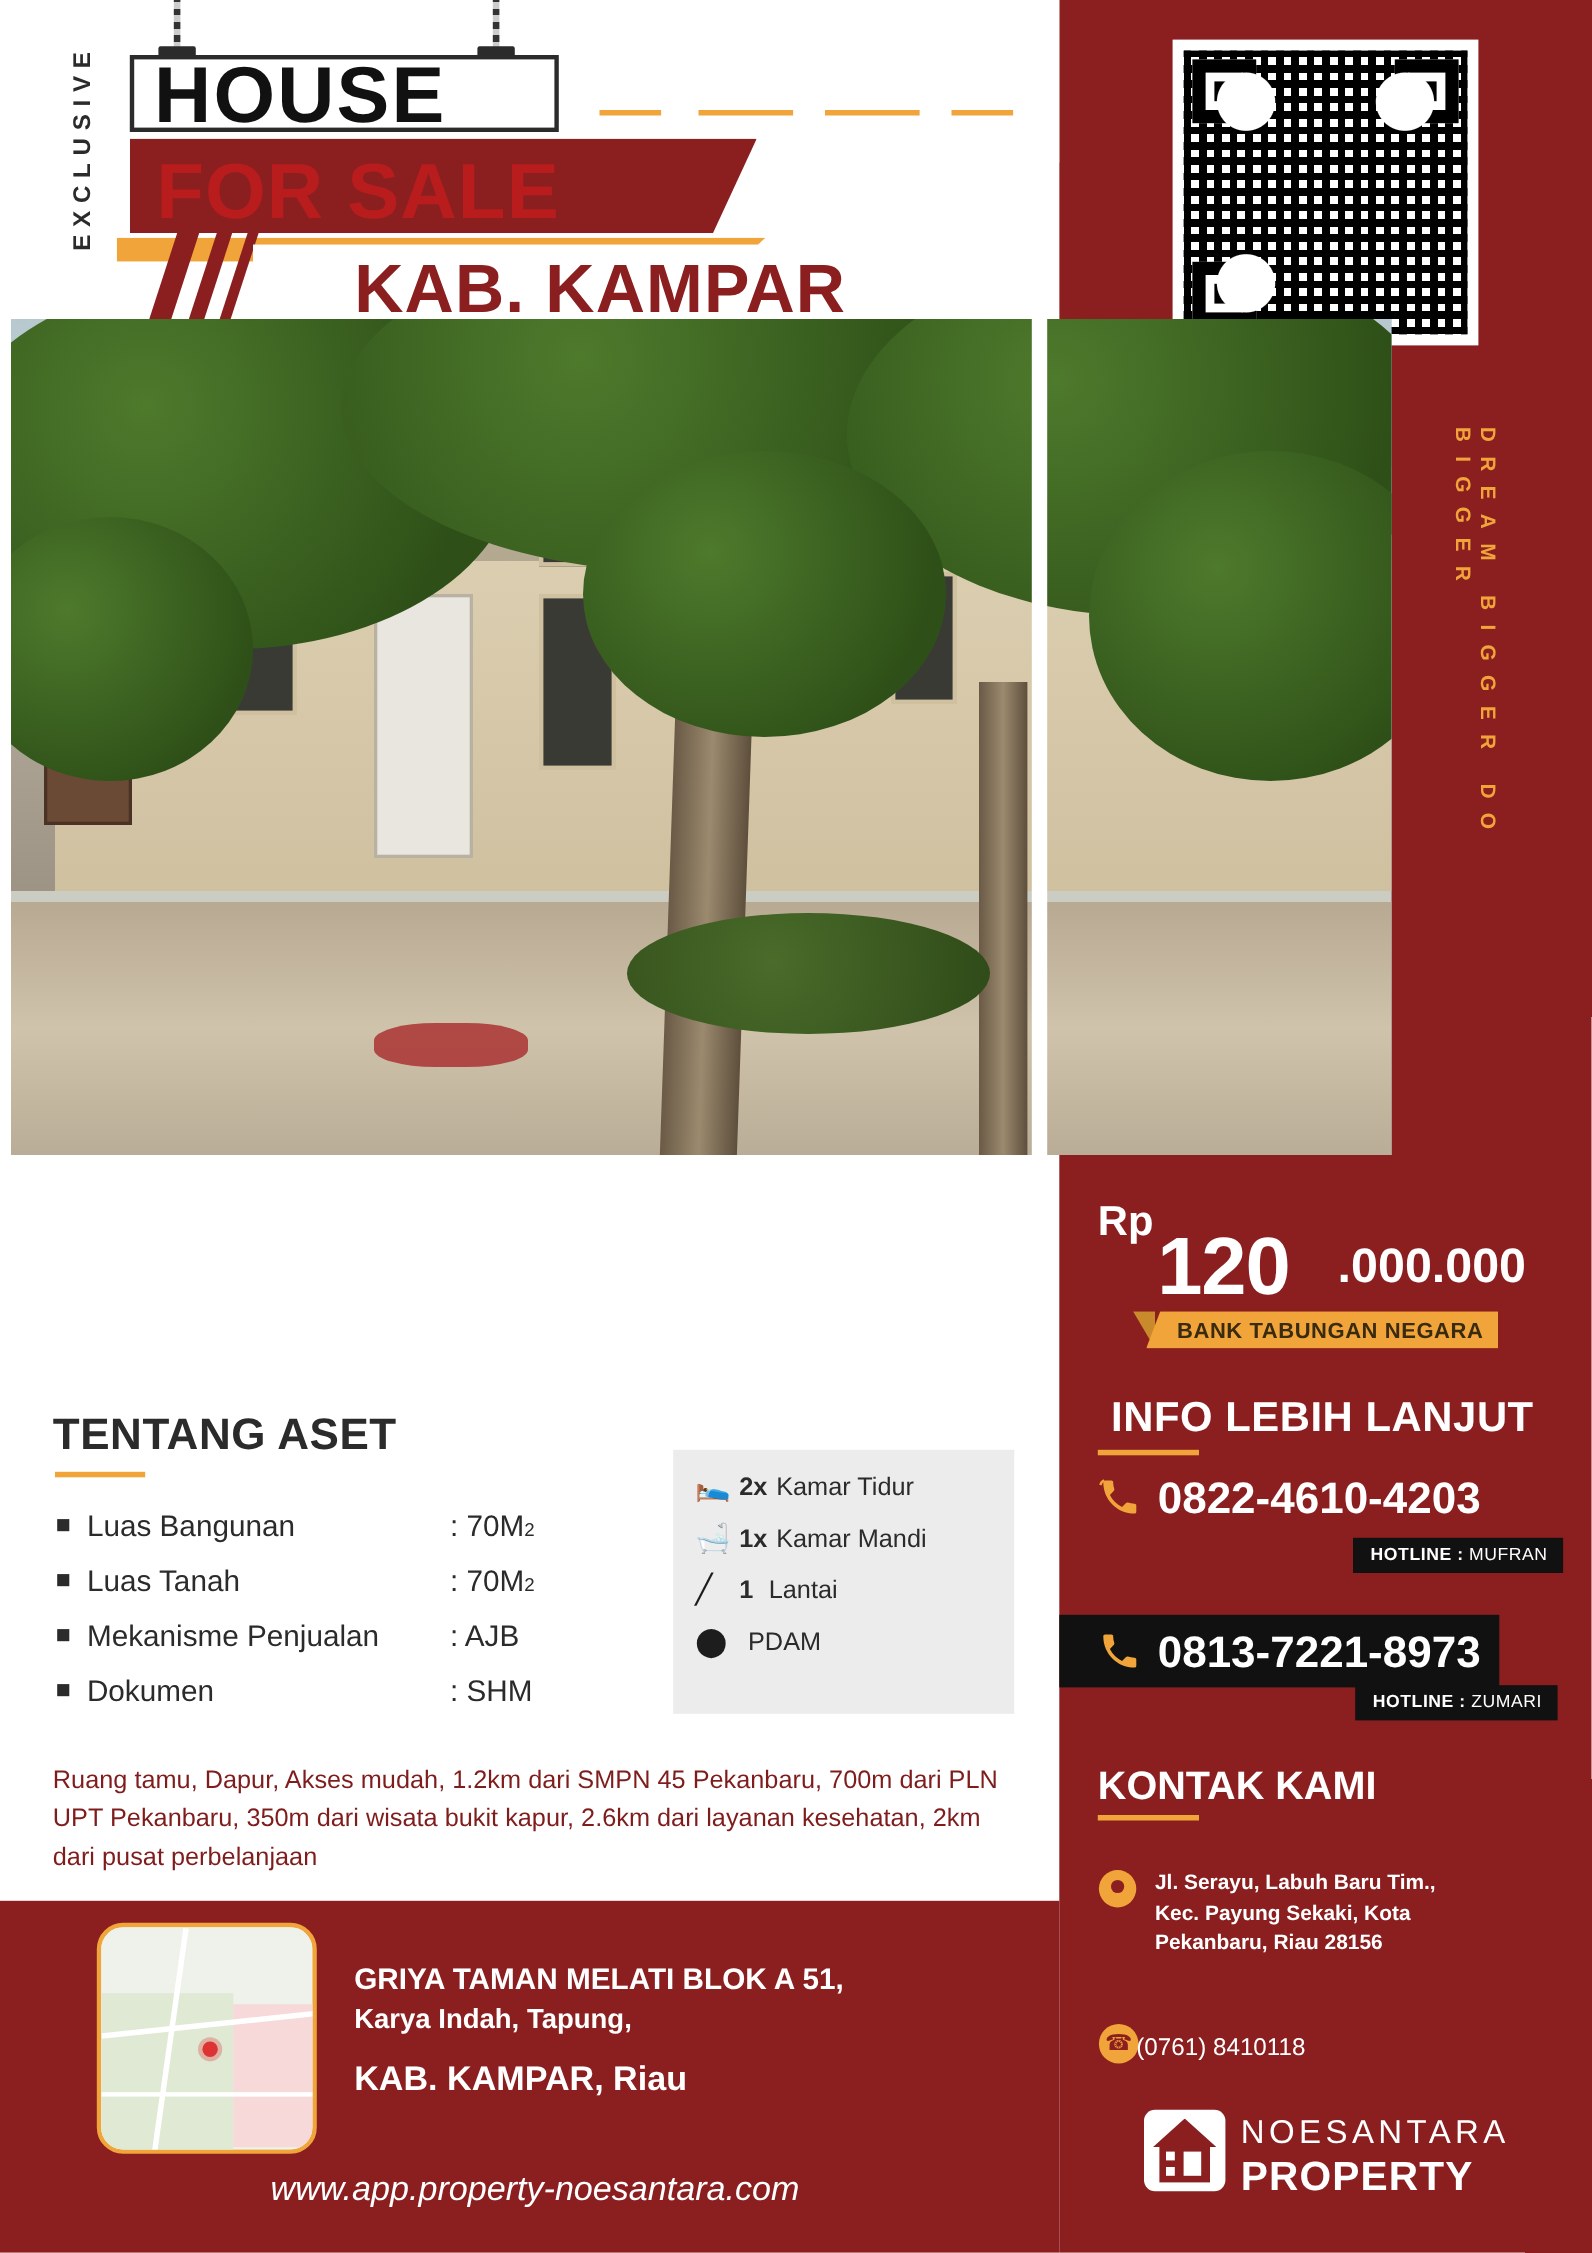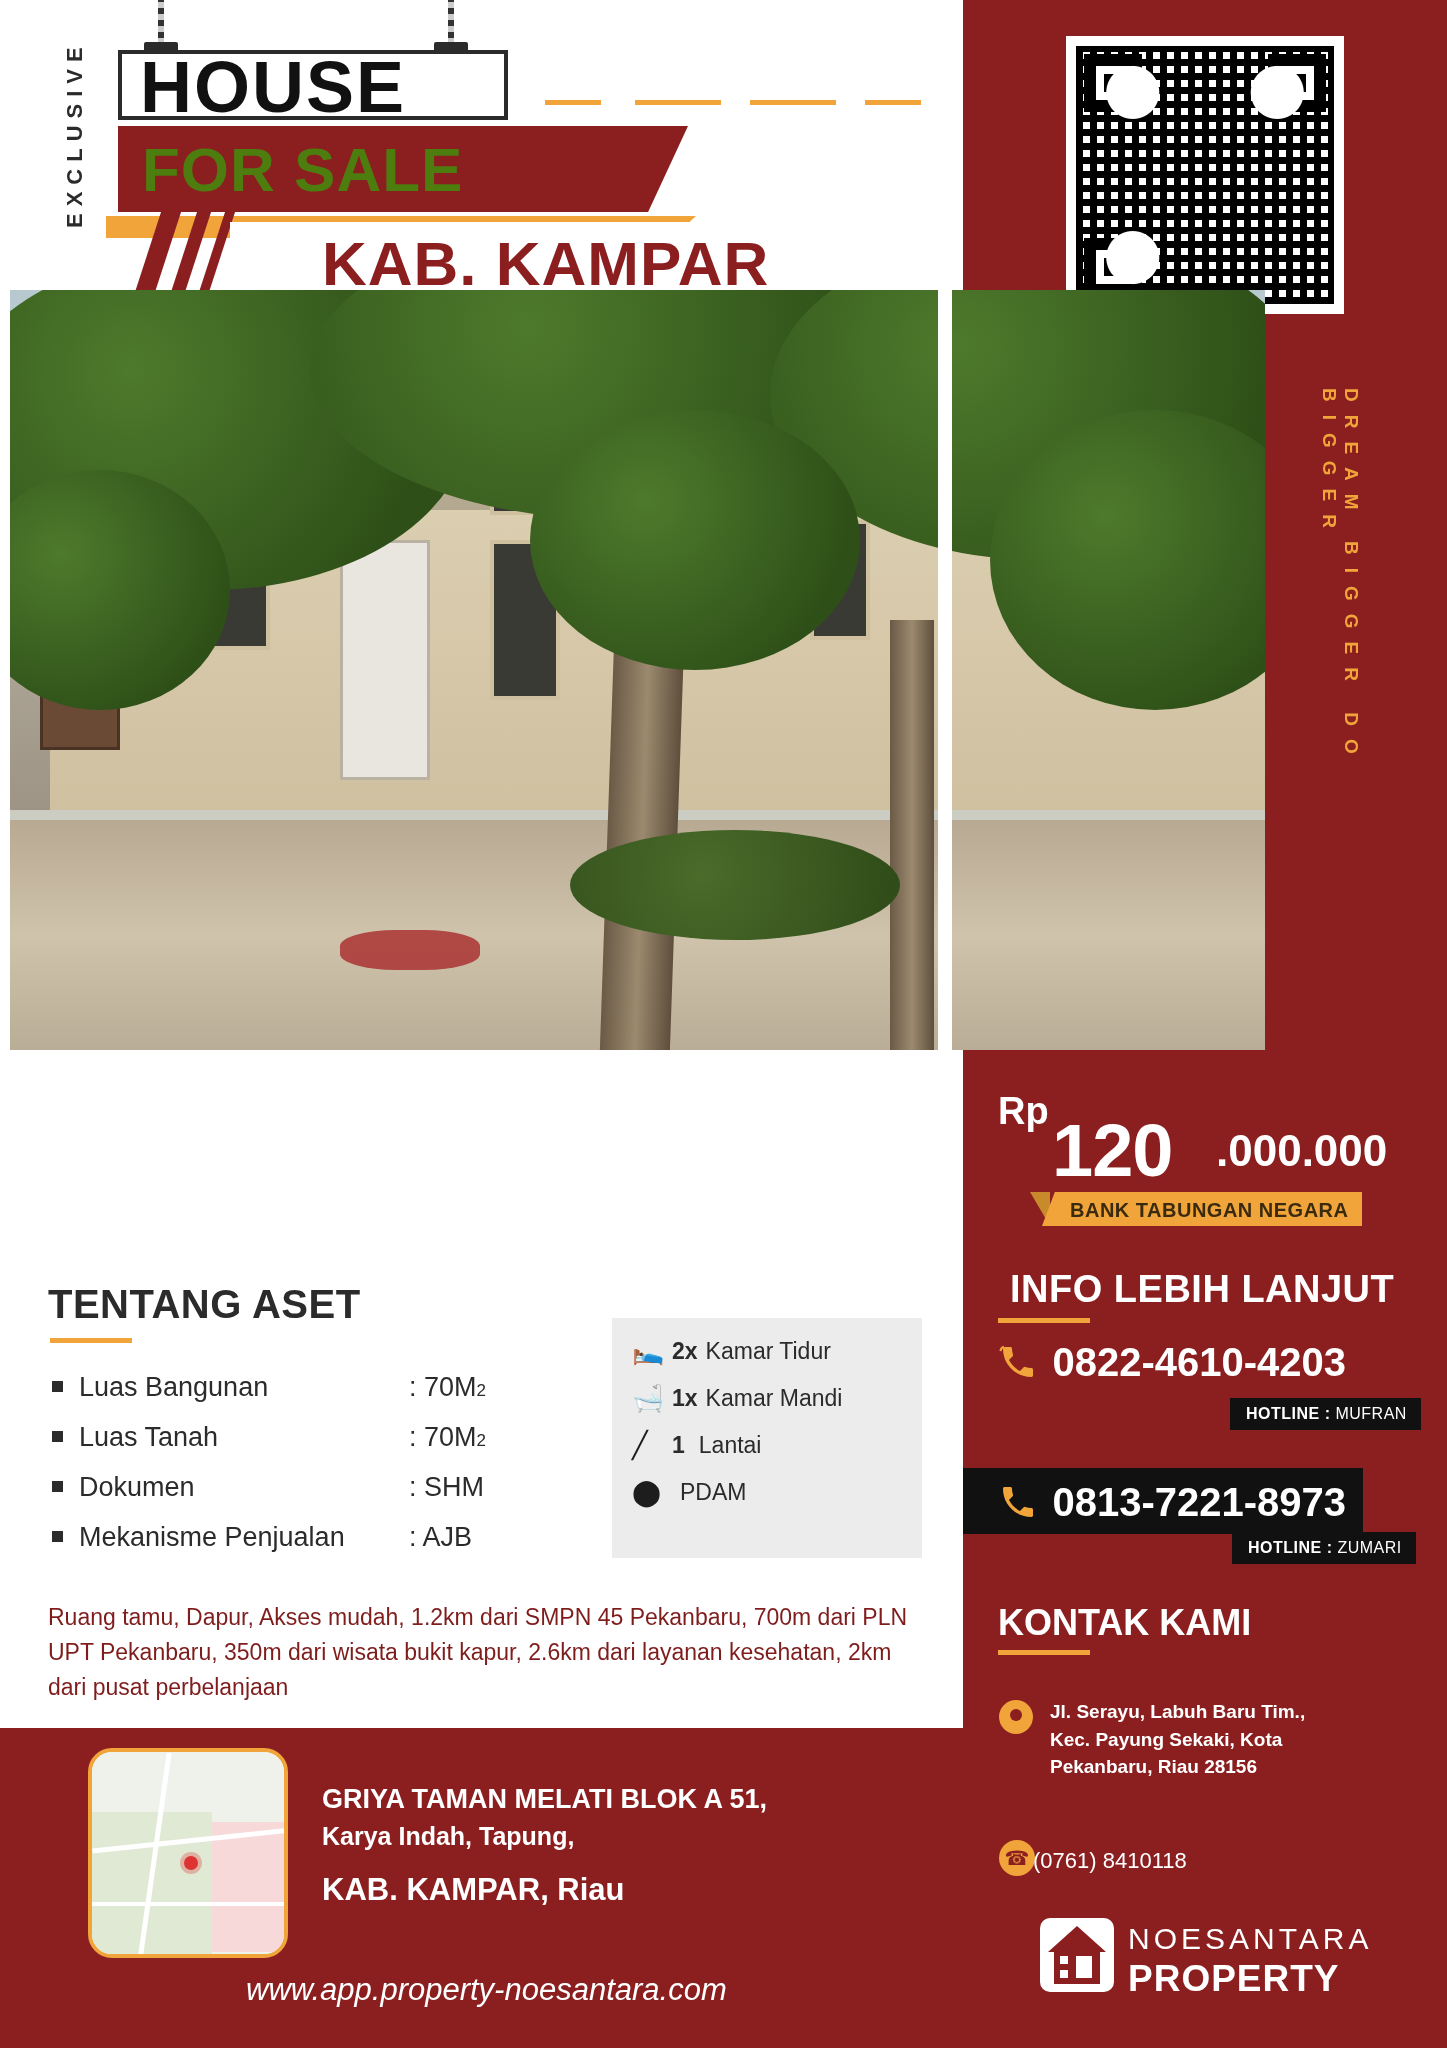--- a/index.html
+++ b/index.html
@@ -55,21 +55,21 @@
     font-size:72px; font-weight:bold; letter-spacing:2px; color:#111;
     font-family:"Liberation Sans", sans-serif;
   }
   .forsale-band {
     position:absolute; left:118px; top:126px; width:570px; height:86px;
     background:#8b1f20;
     clip-path: polygon(0 0, 100% 0, 93% 100%, 0% 100%);
   }
   .forsale-text {
     position:absolute; left:142px; top:134px;
-    font-size:62px; font-weight:bold; color:#4d7c0f; letter-spacing:1px;
+    font-size:71px; font-weight:bold; color:#b91c1c; letter-spacing:1px;
   }
   .dash-row { position:absolute; top:100px; left:545px; width:420px; height:6px; }
   .dash { position:absolute; height:5px; background:#f0a43a; }
   .dash.d1 { left:0; width:56px; }
   .dash.d2 { left:90px; width:86px; }
   .dash.d3 { left:205px; width:86px; }
   .dash.d4 { left:320px; width:56px; }
 
   .stripe-yellow {
     position:absolute; left:106px; top:216px; width:590px; height:22px; background:#f0a43a;
@@ -530,28 +530,28 @@
       <span class="sup">2</span>
     </div>
     <div class="spec-row">
       <span class="bullet"></span>
       <span class="spec-label">Luas Tanah</span>
       <span class="spec-val">: 70M</span>
       <span class="sup">2</span>
     </div>
     <div class="spec-row">
       <span class="bullet"></span>
+      <span class="spec-label">Mekanisme Penjualan</span>
+      <span class="spec-val">: AJB</span>
+      <span class="sup"></span>
+    </div>
+    <div class="spec-row">
+      <span class="bullet"></span>
       <span class="spec-label">Dokumen</span>
       <span class="spec-val">: SHM</span>
-      <span class="sup"></span>
-    </div>
-    <div class="spec-row">
-      <span class="bullet"></span>
-      <span class="spec-label">Mekanisme Penjualan</span>
-      <span class="spec-val">: AJB</span>
       <span class="sup"></span>
     </div>
   </div>
 
   <div class="facts">
     <div class="fact">
       <span class="ic">🛌</span>
       <b>2x</b>
       <span>Kamar Tidur</span>
     </div>

